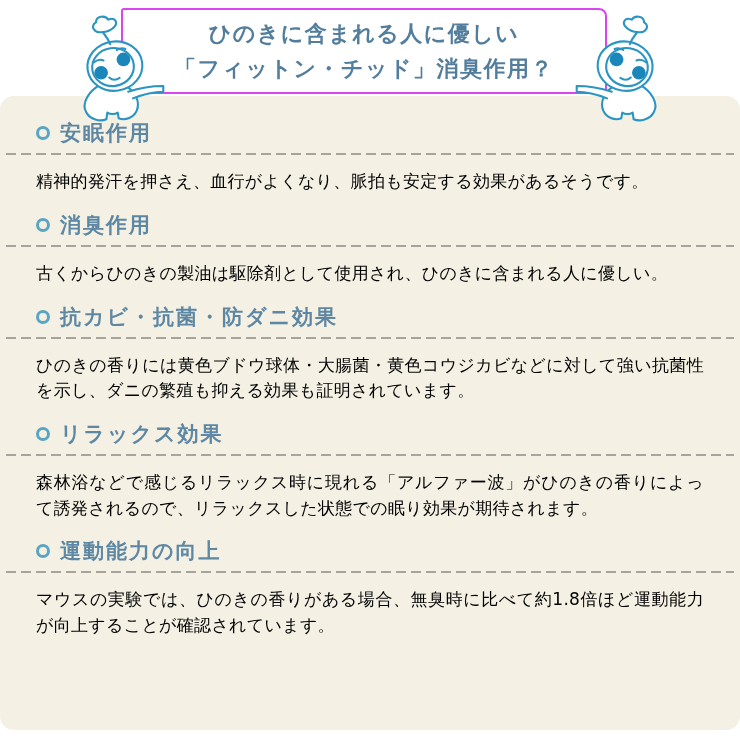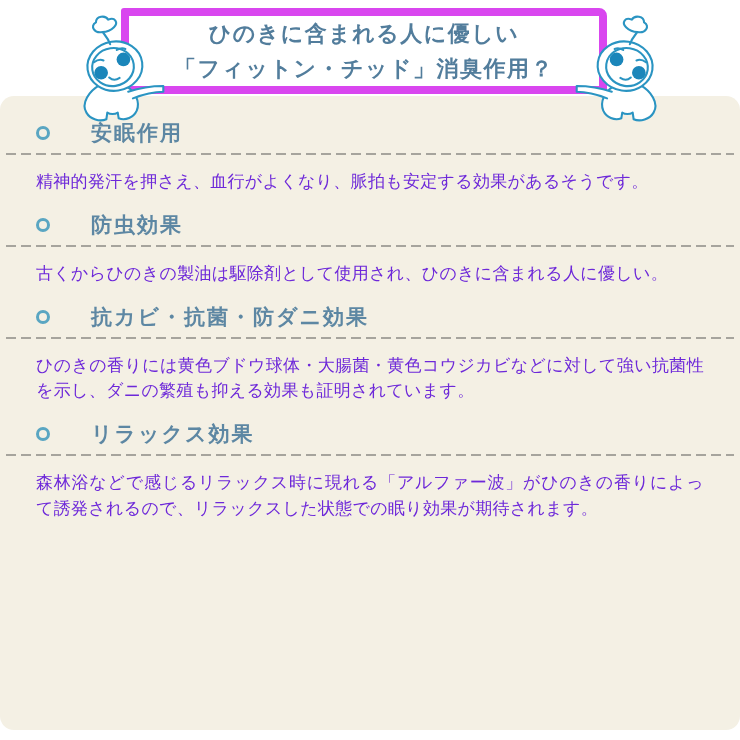--- a/index.html
+++ b/index.html
@@ -3,53 +3,53 @@
 <meta charset="utf-8">
 <style>
   html,body{margin:0;padding:0;background:#ffffff;}
   body{width:740px;height:740px;font-family:"DejaVu Sans","Liberation Sans",sans-serif;}
   .stage{position:relative;width:740px;height:740px;background:#ffffff;overflow:hidden;}
 
   
   .header{position:relative;width:740px;height:96px;background:#ffffff;}
   .banner{
     position:absolute;left:121px;top:8px;width:486px;height:86px;
-    background:#ffffff;border:8px solid #d946ef;border-radius:3px 8px 3px 6px;
+    background:#ffffff;border:2px solid #d946ef;border-radius:3px 8px 3px 6px;
     box-sizing:border-box;display:flex;flex-direction:column;justify-content:center;
     align-items:center;z-index:2;
   }
   .banner-line{
     color:#527d9c;font-size:22px;font-weight:700;letter-spacing:1.5px;
     line-height:1.6;white-space:nowrap;
   }
   .mascot{position:absolute;top:12px;width:118px;height:112px;z-index:3;}
   .mascot.left{left:54px;}
   .mascot.right{left:568px;transform:scaleX(-1);}
 
   
   .panel{
     position:absolute;left:0;top:96px;width:740px;height:634px;
     background:#f4f0e4;border-radius:14px;box-sizing:border-box;
     padding-top:24px;
   }
   .section{margin-bottom:17px;}
   .sec-head{
     display:flex;align-items:center;margin:0 36px 7px 36px;
-    color:#5d87a3;font-size:21px;font-weight:600;letter-spacing:2px;line-height:1.25;gap:31px;
+    color:#5d87a3;font-size:21px;font-weight:600;letter-spacing:2px;line-height:1.25;
   }
   .ring{
     flex:0 0 auto;width:14px;height:14px;border:3px solid #5aa6c2;border-radius:50%;
     box-sizing:border-box;margin-right:10px;background:transparent;
   }
   .dashline{
     height:2px;margin:0 6px 9px 6px;
     background:repeating-linear-gradient(90deg,#a6a49d 0 10px,transparent 10px 15px);
   }
   .sec-body{
-    margin:14px 36px;color:#6d28d9;font-size:17px;line-height:1.5;
+    margin:14px 36px;color:#000000;font-size:17px;line-height:1.5;
     letter-spacing:0.3px;text-align:justify;
   }
 </style>
 </head>
 <body>
 
 <svg width="0" height="0" style="position:absolute">
   <symbol id="mascot-symbol" viewBox="0 0 120 118">
     <g fill="none" stroke="#2a94c2" stroke-width="2.2" stroke-linecap="round" stroke-linejoin="round">
 
@@ -96,21 +96,21 @@
         <span class="ring"></span>
         <span>安眠作用</span>
       </div>
       <div class="dashline"></div>
       <p class="sec-body">精神的発汗を押さえ、血行がよくなり、脈拍も安定する効果があるそうです。</p>
     </div>
 
     <div class="section">
       <div class="sec-head">
         <span class="ring"></span>
-        <span>防虫効果</span>
+        <span>消臭作用</span>
       </div>
       <div class="dashline"></div>
       <p class="sec-body">古くからひのきの製油は駆除剤として使用され、ひのきに含まれる人に優しい。</p>
     </div>
 
     <div class="section">
       <div class="sec-head">
         <span class="ring"></span>
         <span>抗カビ・抗菌・防ダニ効果</span>
       </div>
@@ -120,16 +120,24 @@
 
     <div class="section">
       <div class="sec-head">
         <span class="ring"></span>
         <span>リラックス効果</span>
       </div>
       <div class="dashline"></div>
       <p class="sec-body">森林浴などで感じるリラックス時に現れる「アルファー波」がひのきの香りによって誘発されるので、リラックスした状態での眠り効果が期待されます。</p>
     </div>
 
+    <div class="section">
+      <div class="sec-head">
+        <span class="ring"></span>
+        <span>運動能力の向上</span>
+      </div>
+      <div class="dashline"></div>
+      <p class="sec-body">マウスの実験では、ひのきの香りがある場合、無臭時に比べて約1.8倍ほど運動能力が向上することが確認されています。</p>
+    </div>
 
 
   </div>
 </div>
 
 </body></html>

